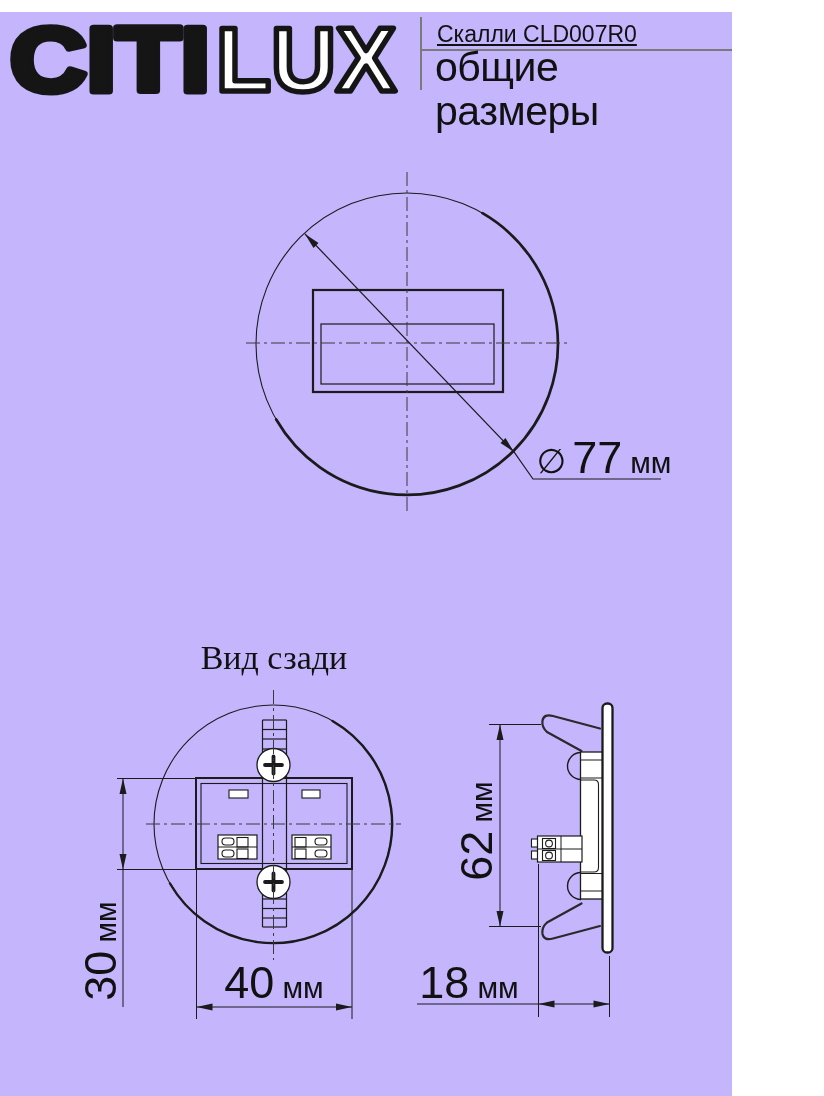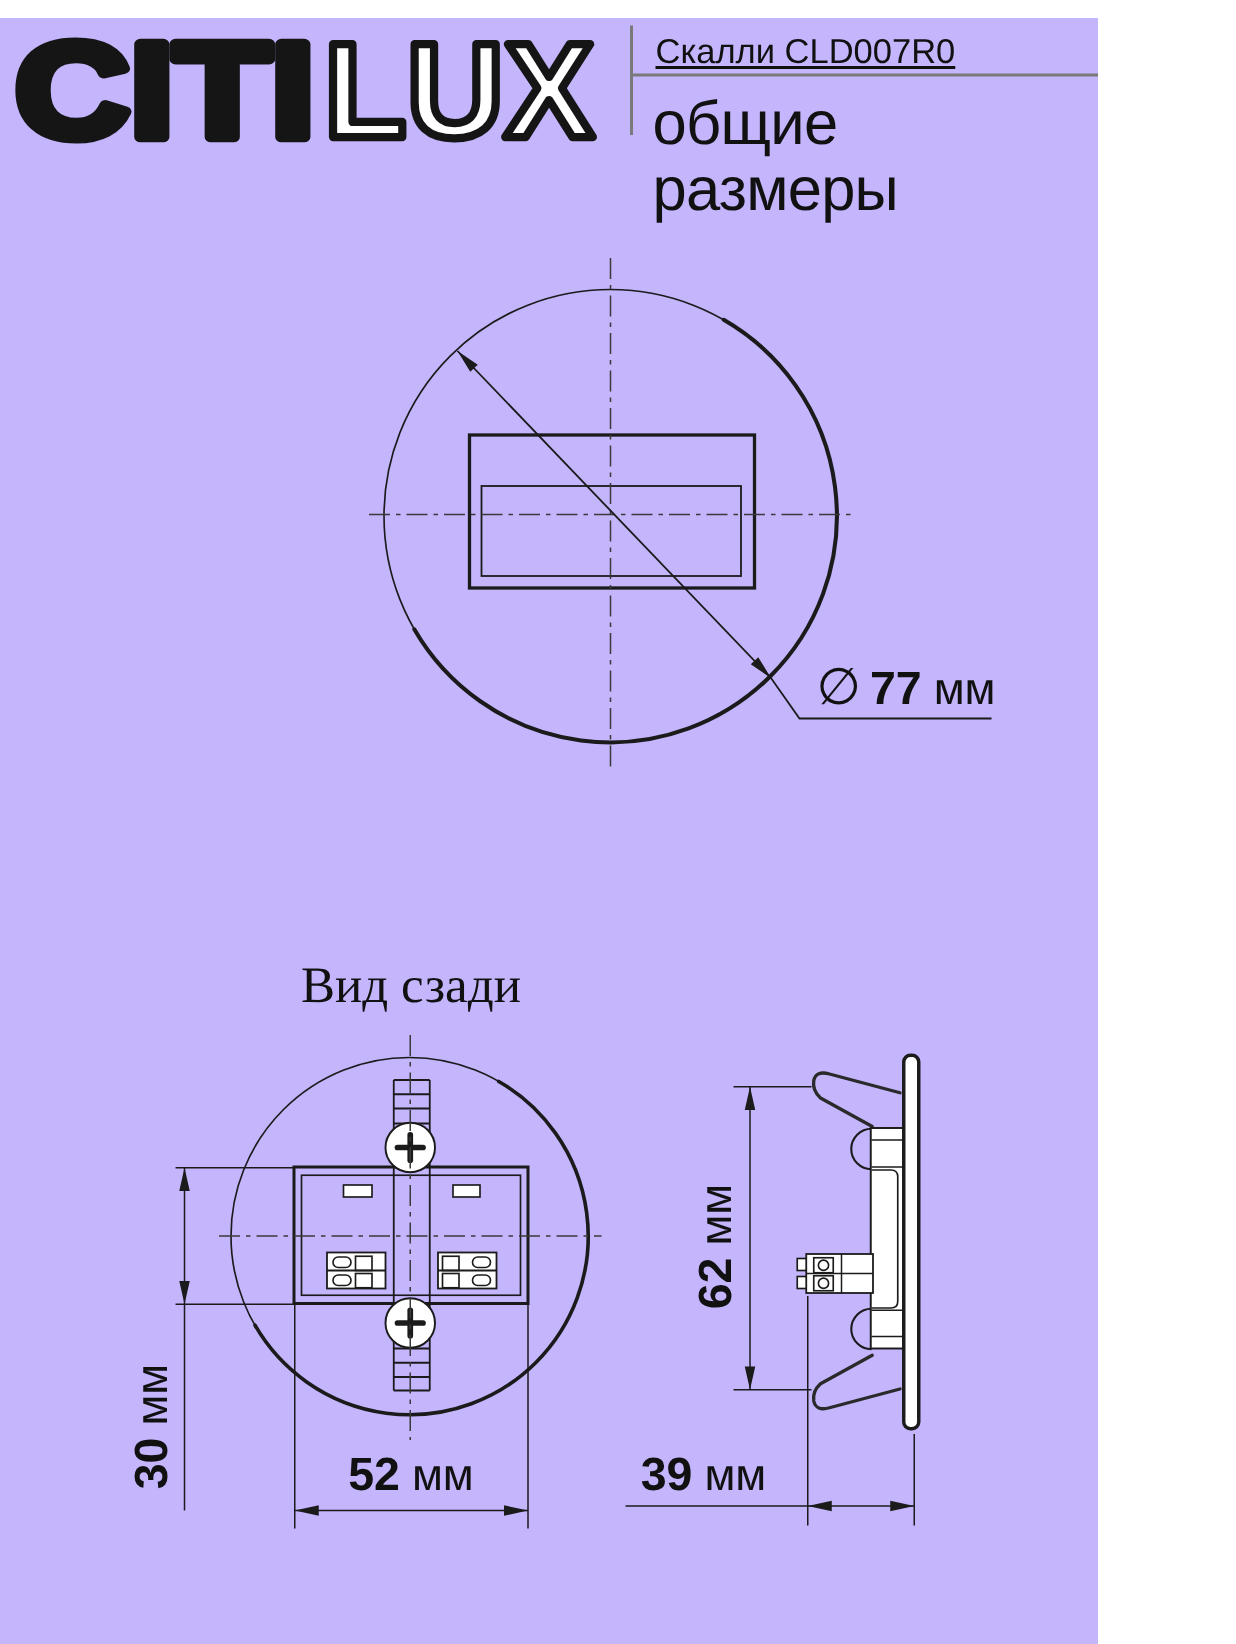--- a/index.html
+++ b/index.html
@@ -3,39 +3,39 @@
 <meta charset="utf-8">
 <style>
   html,body{margin:0;padding:0;background:#fff;}
   .page{position:relative;width:732px;height:1096px;background:#c4b5fd;overflow:hidden;
         font-family:"Liberation Sans","DejaVu Sans",sans-serif;color:#151515;margin-top:12px;}
   
   .logo{position:absolute;left:8px;top:6px;width:392px;height:82px;}
   .vline{position:absolute;left:420px;top:5px;width:2px;height:73px;background:#7a7a7a;}
   .hline{position:absolute;left:420px;top:37px;width:395px;height:2px;background:#7a7a7a;}
   .prod{position:absolute;left:437px;top:8px;font-size:23px;line-height:29px;color:#111;text-decoration:underline;}
-  .subtitle{position:absolute;left:435px;top:48px;font-size:41px;line-height:44px;letter-spacing:-0.5px;color:#111;}
+  .subtitle{position:absolute;left:435px;top:33px;font-size:41px;line-height:44px;letter-spacing:-0.5px;color:#111;}
   
   .draw{position:absolute;left:0;top:0;}
   .ln{stroke:#1b1b1b;fill:none;stroke-width:1.2;}
   .thin{stroke:#1b1b1b;fill:none;stroke-width:1.1;}
   .thick{stroke:#1b1b1b;fill:none;stroke-width:2.7;stroke-linecap:round;}
   .w2{stroke:#1b1b1b;fill:none;stroke-width:2.2;}
   .wf{fill:#fff;stroke:#1b1b1b;stroke-width:1.2;}
   .wf2{fill:#fff;stroke:#1b1b1b;stroke-width:2.3;}
   .center{stroke:#3a3a3a;fill:none;stroke-width:1;stroke-dasharray:14 4 3 4;}
   .arrow{fill:#1b1b1b;stroke:none;}
   .cross{stroke:#1b1b1b;stroke-width:3.8;stroke-linecap:round;}
   .clip{stroke:#2a2a2a;fill:none;stroke-width:2.2;stroke-linejoin:round;stroke-linecap:round;}
   
   .view-title{position:absolute;transform:translate(-50%,-50%);font-size:34px;white-space:nowrap;color:#111;}
   .dim-label{position:absolute;transform:translate(-50%,-50%);white-space:nowrap;color:#111;font-size:30px;}
   .dim-label.rot{transform:translate(-50%,-50%) rotate(-90deg);}
   .dim-label .sym{font-size:34px;margin-right:6px;}
-  .dim-label .val{font-weight:bold;font-size:31px;}
+  .dim-label .val{font-weight:normal;font-size:45px;}
   .dim-label .unit{font-size:30px;margin-left:8px;}
   .caption{position:absolute;transform:translate(-50%,-50%);font-size:36px;white-space:nowrap;color:#111;}
   .logo text{font-family:"Liberation Sans","DejaVu Sans",sans-serif;}
 </style>
 </head>
 <body>
 
 <div class="page">
 
   <svg class="logo" viewBox="0 0 392 82" overflow="visible">
@@ -177,22 +177,22 @@
   <div class="dim-label" style="left:604px;top:446px;">
     <span class="sym">∅</span><span class="val">77</span><span class="unit">мм</span>
   </div>
 
   <div class="view-title" style="left:274px;top:646px;font-family:Liberation Serif, serif;">Вид сзади</div>
 
   <div class="dim-label rot" style="left:101px;top:939px;">
     <span class="val">30</span><span class="unit">мм</span>
   </div>
   <div class="dim-label" style="left:274px;top:971px;">
-    <span class="val">52</span><span class="unit">мм</span>
+    <span class="val">40</span><span class="unit">мм</span>
   </div>
   <div class="dim-label rot" style="left:477px;top:819px;">
     <span class="val">62</span><span class="unit">мм</span>
   </div>
   <div class="dim-label" style="left:469px;top:971px;">
-    <span class="val">39</span><span class="unit">мм</span>
+    <span class="val">18</span><span class="unit">мм</span>
   </div>
 
 </div>
 
 </body></html>

